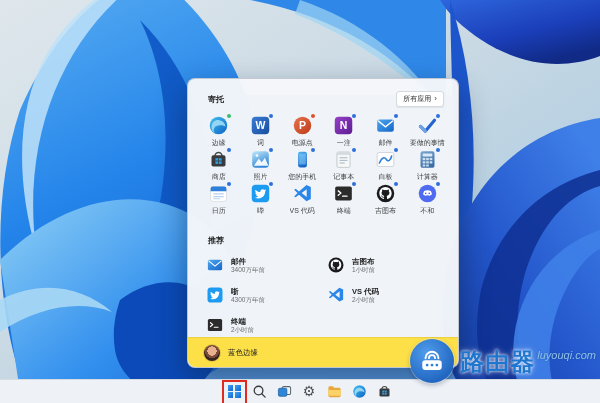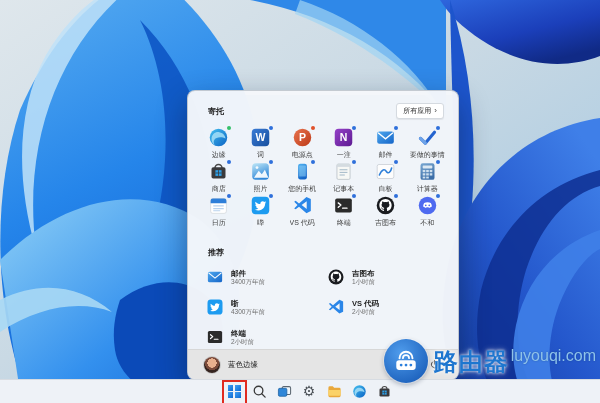--- a/index.html
+++ b/index.html
@@ -1,21 +1,21 @@
 <!DOCTYPE html>
 <html><head>
 <meta charset="utf-8">
 <style>
   html,body{margin:0;padding:0;}
   body{font-family:"Liberation Sans","DejaVu Sans",sans-serif;background:#222;}
   .screen{position:relative;width:600px;height:403px;overflow:hidden;background:#7fb0d8;}
   .wallpaper{position:absolute;left:0;top:0;width:600px;height:403px;display:block;}
 
   
-  .start-menu{position:absolute;left:187px;top:90px;width:270px;height:288px;
+  .start-menu{position:absolute;left:187px;top:78px;width:270px;height:288px;
     background:rgba(245,247,250,.97);border:1px solid rgba(110,120,135,.35);border-radius:8px;
     box-shadow:0 12px 30px rgba(10,30,60,.45);display:flex;flex-direction:column;z-index:10;}
   .menu-header{display:flex;justify-content:space-between;align-items:center;padding:12px 14px 0 20px;}
   .section-label{font-size:8px;font-weight:bold;color:#1c1c1c;}
   .all-apps{display:flex;align-items:center;gap:3px;font-size:7px;color:#2e2e2e;background:#fff;
     border:1px solid #d5dae0;border-radius:3px;padding:2px 6px;box-shadow:0 1px 1px rgba(0,0,0,.07);cursor:default;}
   .all-apps .chev{font-size:8px;line-height:6px;color:#444;}
 
   .pin-grid{display:grid;grid-template-columns:repeat(6,1fr);padding:8px 10px 0 10px;}
   .pin{height:34px;display:flex;flex-direction:column;align-items:center;}
@@ -27,21 +27,21 @@
   .plabel{font-size:7px;color:#3c3c3c;margin-top:2px;white-space:nowrap;max-width:44px;overflow:hidden;}
 
   .rec-label-row{padding:12px 17px 2px 20px;}
   .rec-grid{display:grid;grid-template-columns:1fr 1fr;padding:4px 10px 0 18px;row-gap:6px;}
   .rec{display:flex;align-items:center;gap:7px;height:24px;}
   .ricon{width:18px;height:18px;flex:none;}
   .ricon svg{width:100%;height:100%;display:block;}
   .rname{font-size:7.5px;font-weight:bold;color:#1e1e1e;line-height:9px;white-space:nowrap;}
   .rtime{font-size:6.5px;color:#6d6d6d;line-height:8px;}
 
-  .menu-footer{margin-top:auto;height:33px;background:#e5e5e5;border-top:1px solid rgba(0,0,0,.06);
+  .menu-footer{margin-top:auto;height:33px;background:#fde047;border-top:1px solid rgba(0,0,0,.06);
     border-radius:0 0 8px 8px;display:flex;align-items:center;gap:8px;padding:0 16px;}
   .avatar{width:16px;height:16px;border-radius:50%;flex:none;
     background:radial-gradient(circle at 50% 38%,#e8b08e 0 36%,#7a4a3a 37% 55%,#35241f 56% 100%);
     box-shadow:0 0 0 1px rgba(0,0,0,.12);}
   .user-name{font-size:7.5px;color:#202020;}
   .power-btn{margin-left:auto;width:16px;height:16px;display:flex;align-items:center;justify-content:center;}
   .power-btn svg{width:11px;height:11px;}
 
   
   .taskbar{position:absolute;left:0;bottom:0;width:600px;height:23px;background:#eef2f7;
@@ -57,22 +57,22 @@
   
   .watermark{position:absolute;right:4px;top:339px;display:flex;align-items:center;gap:6px;z-index:40;}
   .wm-logo{width:44px;height:44px;border-radius:50%;flex:none;
     background:radial-gradient(circle at 38% 32%,#4f9cec,#1e63be 78%);
     box-shadow:0 0 0 1px rgba(255,255,255,.35),0 2px 5px rgba(0,20,50,.3);
     display:flex;align-items:center;justify-content:center;}
   .wm-logo svg{width:34px;height:34px;}
   .wm-text{display:flex;flex-direction:row;}
   .wm-title{font-size:24px;font-weight:bold;color:#1e76cf;letter-spacing:1px;line-height:25px;
     text-shadow:0 0 3px rgba(255,255,255,.95),0 0 6px rgba(255,255,255,.6);}
-  .wm-domain{font-size:16px;color:#8ec2ea;line-height:13px;padding-left:2px;
-    text-shadow:0 0 2px rgba(10,40,90,.4);}
+  .wm-domain{font-size:11px;color:#8ec2ea;line-height:13px;padding-left:2px;
+    text-shadow:0 0 2px rgba(10,40,90,.4);font-style:italic;}
 </style>
 </head>
 <body>
 
 <div class="screen">
 
   <svg class="wallpaper" viewBox="0 0 600 403" preserveAspectRatio="none">
     <defs>
       <linearGradient id="wbg" x1="0" y1="0" x2="1" y2="1">
         <stop offset="0" stop-color="#dfe7ec"></stop>

